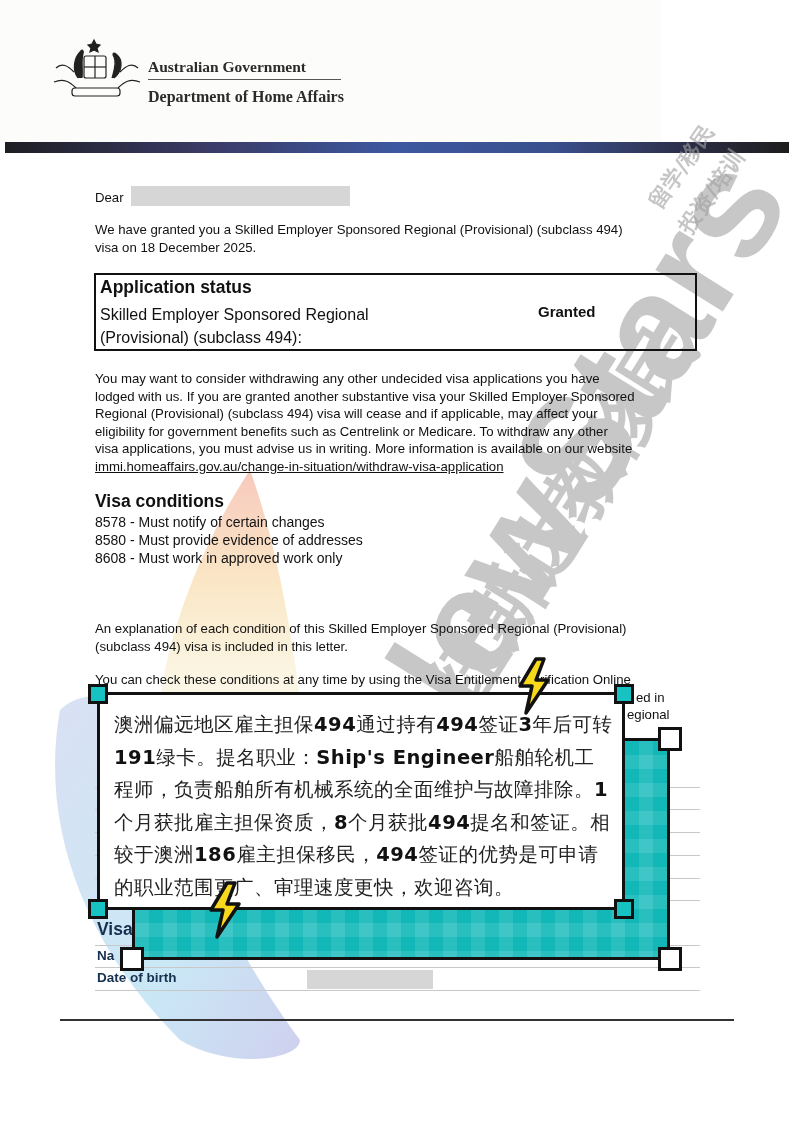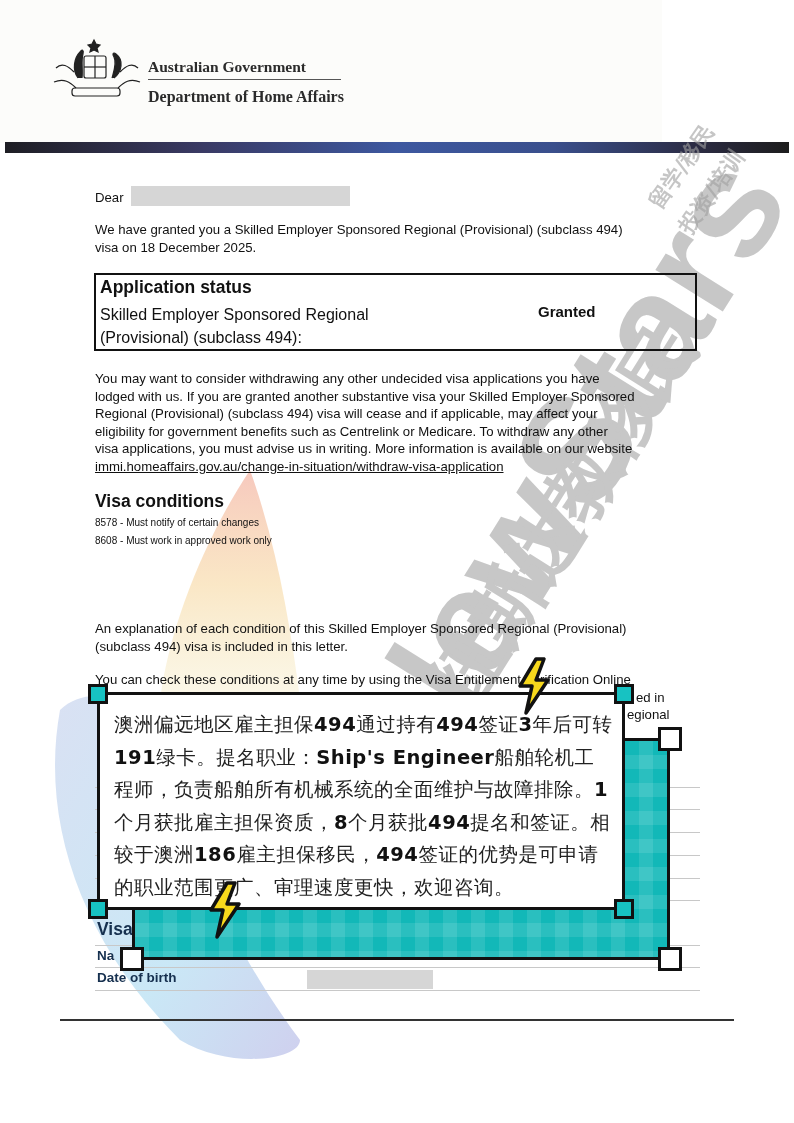--- a/index.html
+++ b/index.html
@@ -12,21 +12,21 @@
   .band{position:absolute;left:5px;top:142px;width:784px;height:11px;background:linear-gradient(90deg,#1e1e24 0%,#3a3a64 25%,#3d58a0 50%,#3a4f8c 70%,#2c2c44 88%,#1d1d1d 100%);}
   .wm{position:absolute;pointer-events:none;}
   .txt{position:absolute;font-size:13.2px;line-height:17.6px;color:#111;}
   .redact{position:absolute;background:#d6d6d6;}
   .status-box{position:absolute;left:94px;top:273px;width:603px;height:78px;border:2px solid #111;box-sizing:border-box;}
   .status-title{position:absolute;left:4px;top:2px;font-weight:bold;font-size:17.5px;}
   .status-name{position:absolute;left:4px;top:28px;font-size:16px;line-height:23px;width:330px;}
   .status-val{position:absolute;left:442px;top:28px;font-weight:bold;font-size:15px;}
   .h2{position:absolute;font-weight:bold;font-size:17.5px;}
   .link{text-decoration:underline;text-align:center;}
-  .cond-list{position:absolute;left:95px;top:514px;font-size:10px;line-height:17.8px;margin:0;padding:0;list-style:none;}
+  .cond-list{position:absolute;left:95px;top:514px;font-size:14px;line-height:17.8px;margin:0;padding:0;list-style:none;}
   .field-label{position:absolute;font-weight:bold;font-size:13.5px;color:#16304f;}
   .hline{position:absolute;height:1px;background:#c8c8c8;}
   .footer-rule{position:absolute;left:60px;top:1019px;width:674px;height:2px;background:#333;}
   
   .promo-back{position:absolute;left:132px;top:738px;width:538px;height:222px;background-color:#12b8b8;border:3px solid #111;box-sizing:border-box;
      background-image:linear-gradient(90deg,rgba(255,255,255,0.10) 50%,transparent 50%),linear-gradient(0deg,rgba(255,255,255,0.10) 50%,transparent 50%);
      background-size:28px 28px;}
   .promo-card{position:absolute;left:97px;top:692px;width:528px;height:218px;background:#fff;border:3px solid #111;box-sizing:border-box;}
   .promo-text{position:absolute;left:14px;top:14px;width:500px;font-family:"DejaVu Sans",sans-serif;font-size:19.5px;line-height:32.5px;color:#222;letter-spacing:0.5px;}
   .promo-text b{font-weight:bold;color:#111;}
@@ -97,20 +97,21 @@
 <div class="txt" style="left:95px;top:370px;">You may want to consider withdrawing any other undecided visa applications you have</div>
 <div class="txt" style="left:95px;top:387.5px;">lodged with us. If you are granted another substantive visa your Skilled Employer Sponsored</div>
 <div class="txt" style="left:95px;top:405px;">Regional (Provisional) (subclass 494) visa will cease and if applicable, may affect your</div>
 <div class="txt" style="left:95px;top:422.5px;">eligibility for government benefits such as Centrelink or Medicare. To withdraw any other</div>
 <div class="txt" style="left:95px;top:440px;">visa applications, you must advise us in writing. More information is available on our website</div>
 <a class="txt link" style="left:95px;top:457.5px;color:#111;">immi.homeaffairs.gov.au/change-in-situation/withdraw-visa-application</a>
 
 <div class="h2" style="left:95px;top:491px;">Visa conditions</div>
 <ul class="cond-list">
   <li>8578 - Must notify of certain changes</li>
+  <li>8580 - Must provide evidence of addresses</li>
   <li>8608 - Must work in approved work only</li>
 </ul>
 
 <div class="txt" style="left:95px;top:620px;">An explanation of each condition of this Skilled Employer Sponsored Regional (Provisional)</div>
 <div class="txt" style="left:95px;top:637.5px;">(subclass 494) visa is included in this letter.</div>
 
 <div class="txt" style="left:95px;top:671px;">You can check these conditions at any time by using the Visa Entitlement Verification Online</div>
 <div class="txt" style="left:636px;top:689px;">ed in</div>
 <div class="txt" style="left:627px;top:706px;">egional</div>
 

